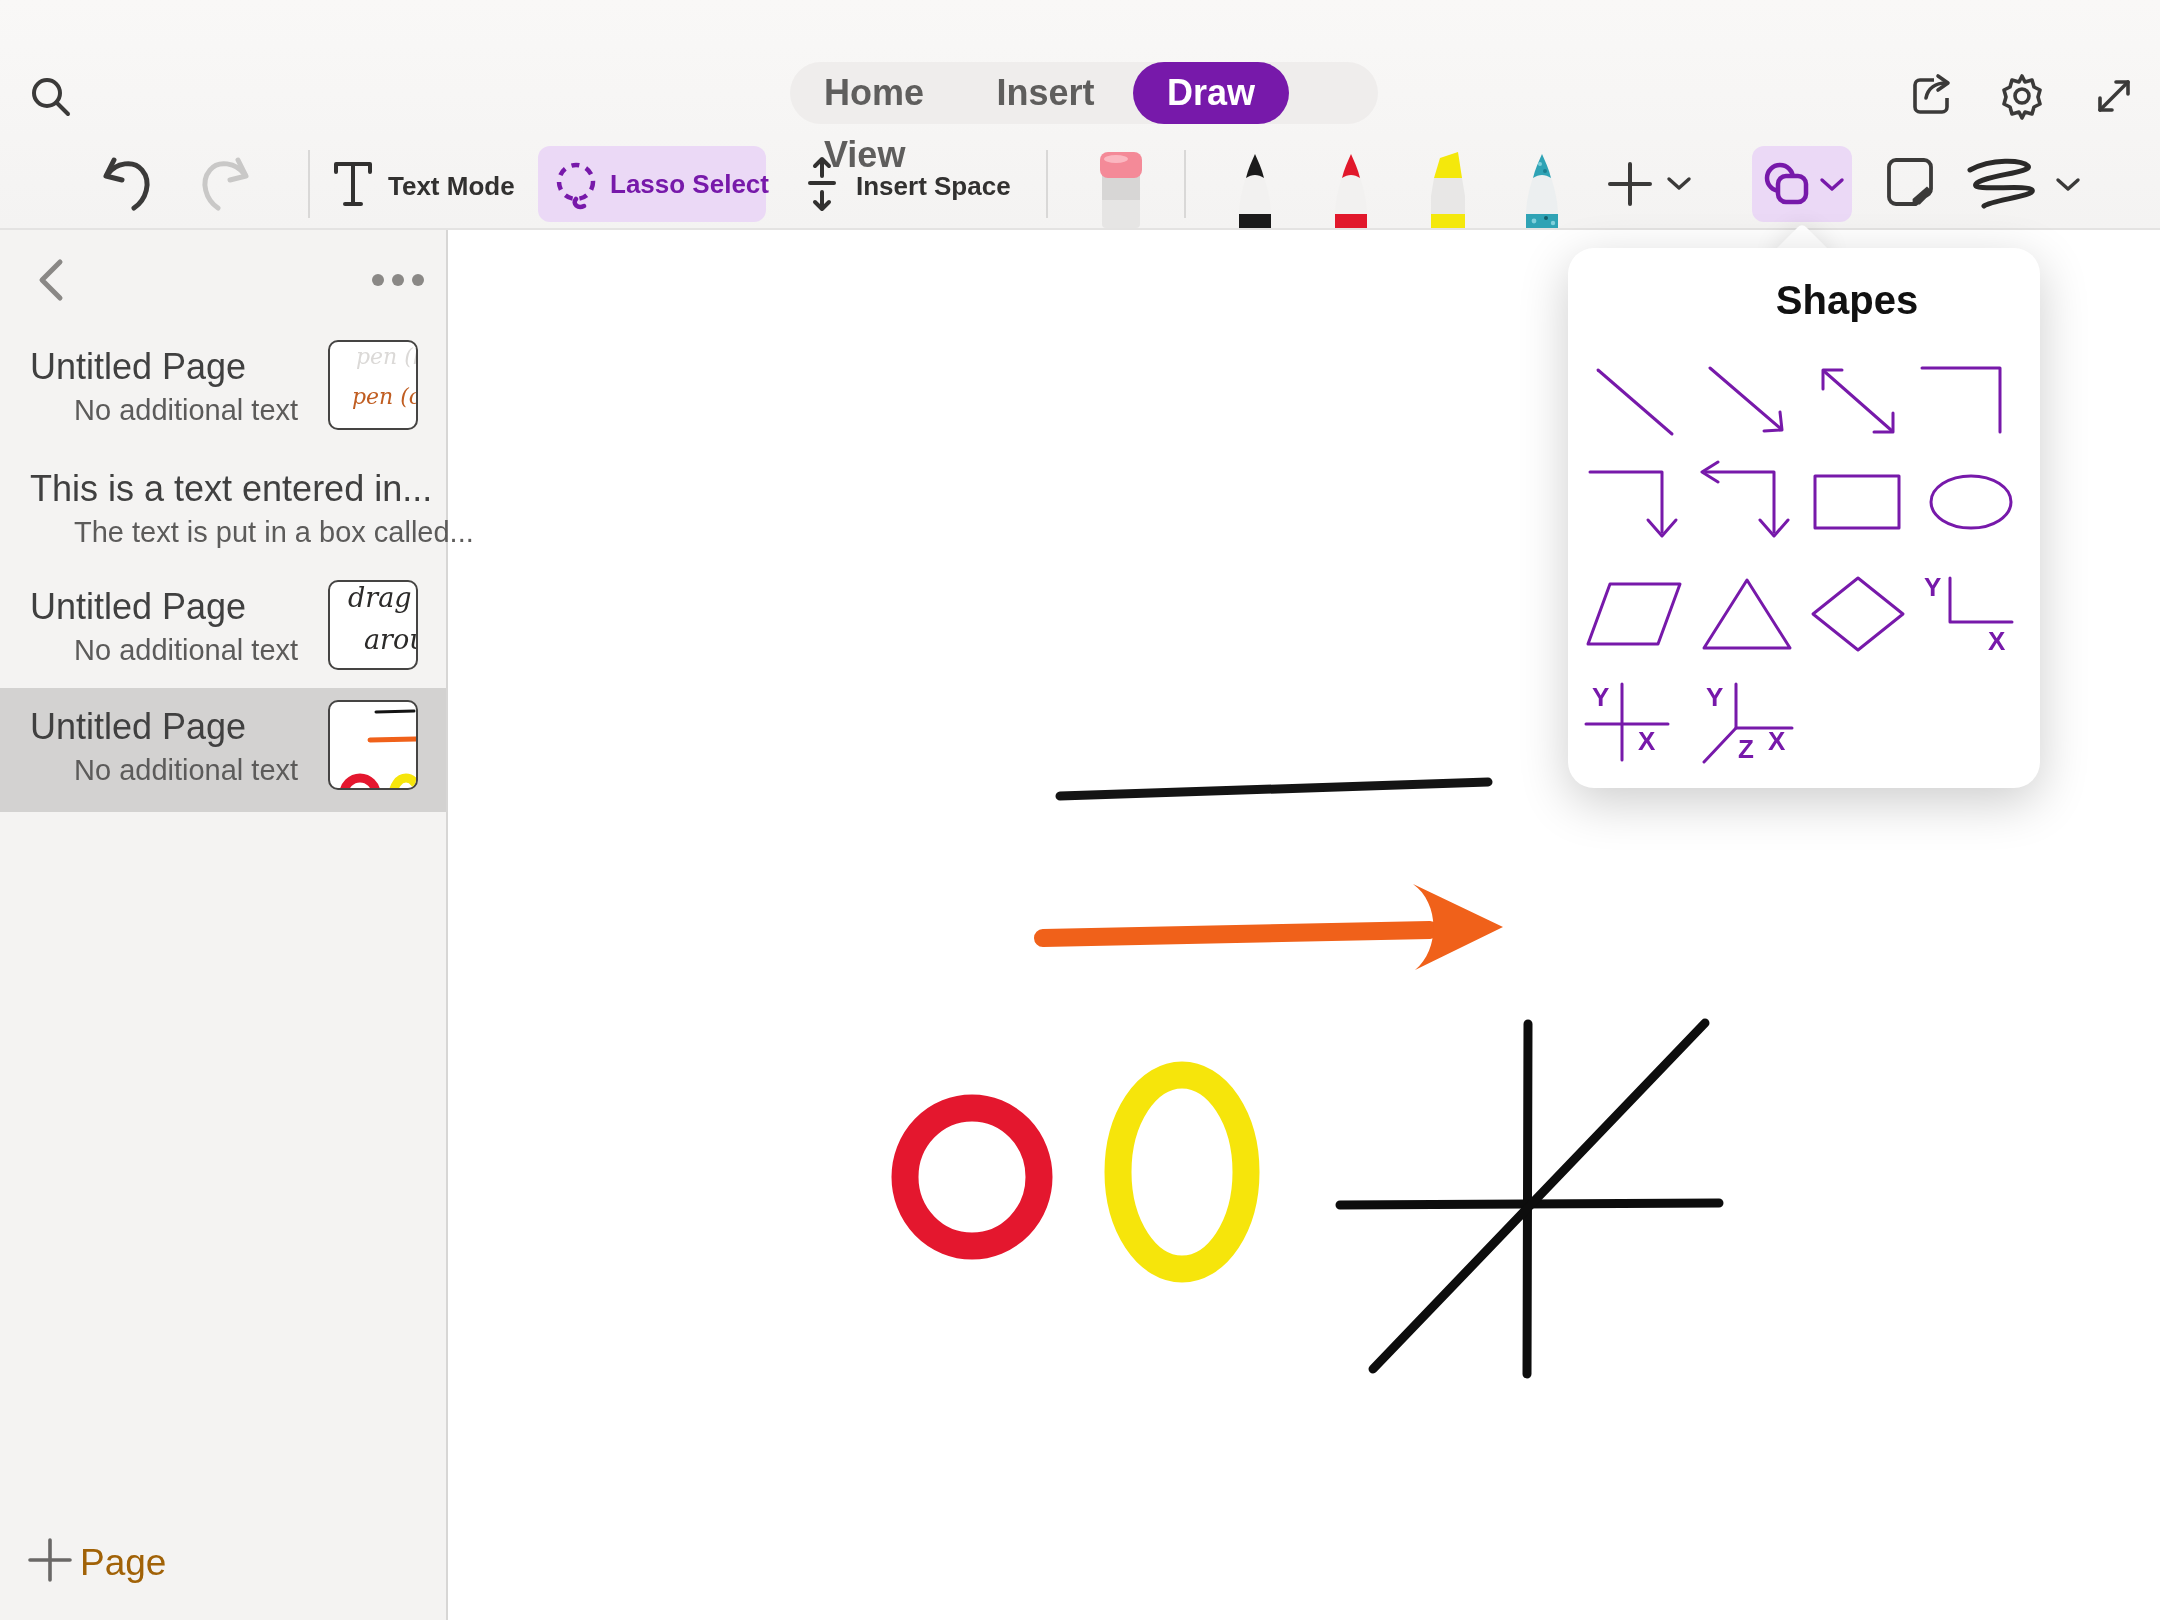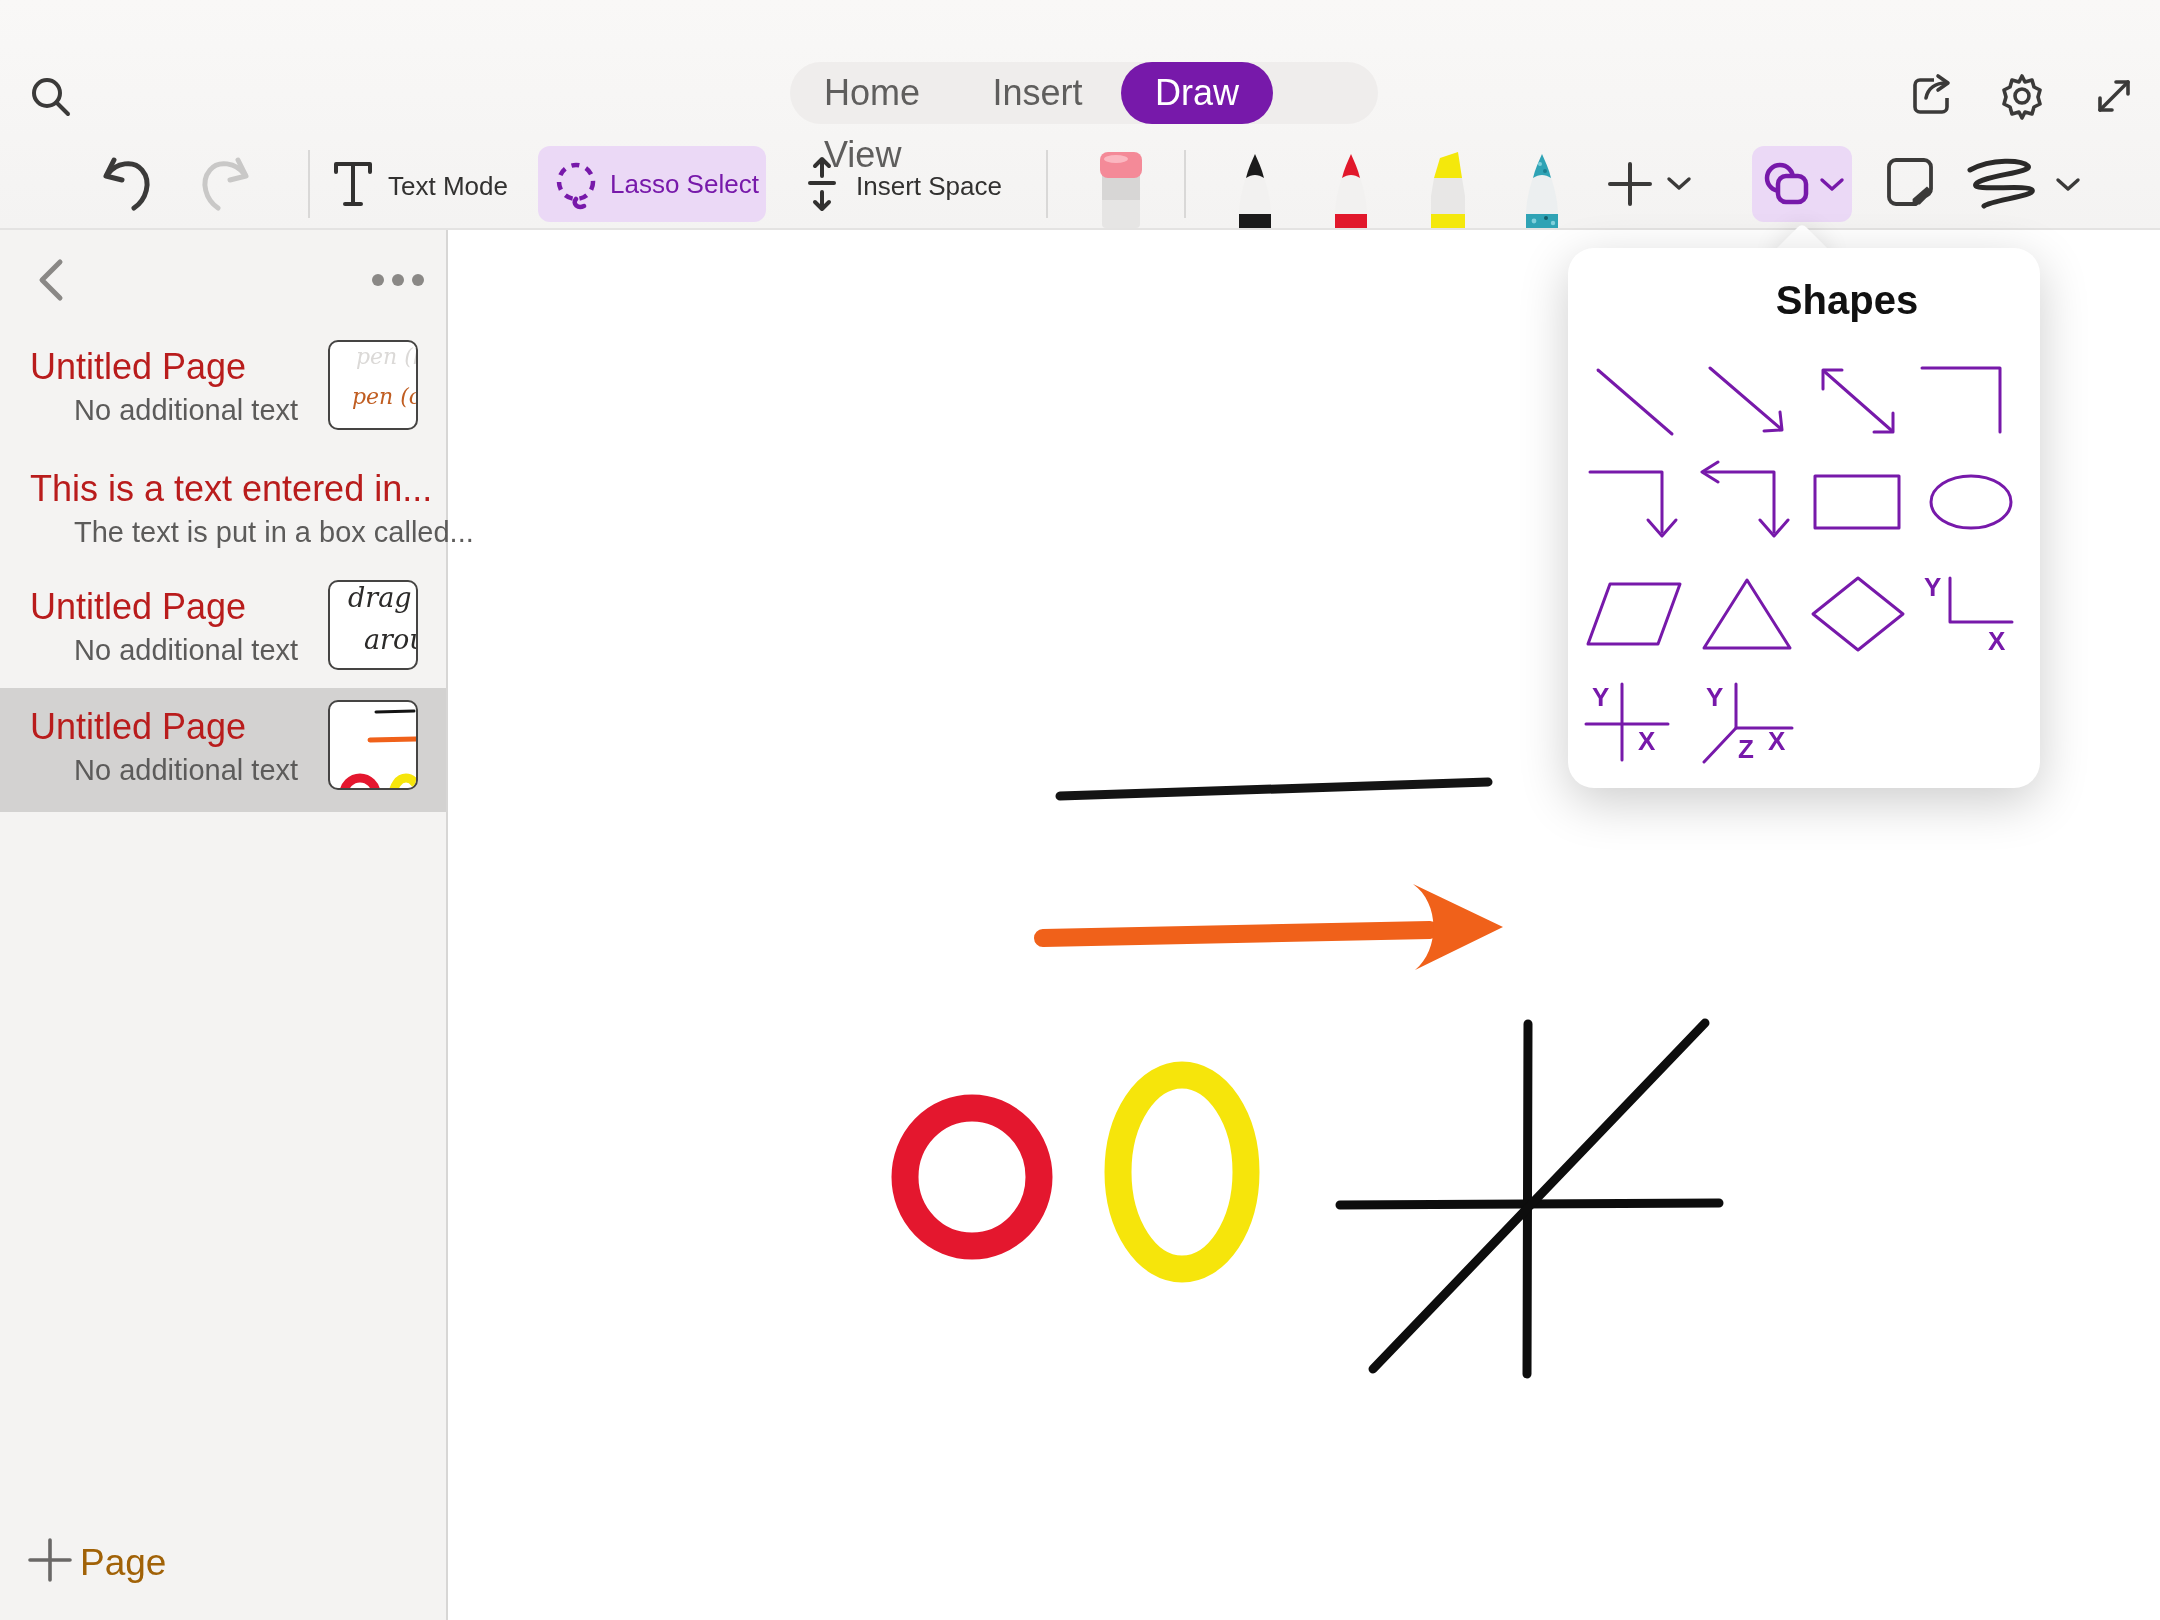--- a/index.html
+++ b/index.html
@@ -2,31 +2,31 @@
 <html><head>
 <meta charset="utf-8">
 <style>
   html,body{margin:0;padding:0;background:#e9e8e7;}
   #app{position:relative;width:2160px;height:1620px;overflow:hidden;
        font-family:"Liberation Sans","DejaVu Sans",sans-serif;
        background:#ffffff;-webkit-font-smoothing:antialiased;}
   .abs{position:absolute;}
   
   #chrome{left:0;top:0;width:2160px;height:228px;background:linear-gradient(#f9f8f7,#f4f3f2);
-          border-bottom:2px solid #e4e3e2;z-index:3;}
+          border-bottom:2px solid #e4e3e2;z-index:3;font-weight:bold;}
   #tabbar{left:790px;top:62px;width:588px;height:62px;border-radius:31px;background:#efedec;}
   .tab{height:62px;line-height:62px;font-size:36px;color:#5f5e5d;padding:0 34px;border-radius:31px;
        display:inline-block;vertical-align:top;cursor:default;}
   .tab.active{background:#7719AA;color:#ffffff;}
   .tool-label{font-size:26px;color:#323130;line-height:80px;white-space:nowrap;}
   .pill{background:#EBD9F6;border-radius:12px;}
   .vdiv{width:2px;background:#d9d8d7;}
   
   #sidebar{left:0;top:228px;width:446px;height:1392px;background:#f4f3f2;border-right:2px solid #d7d6d5;z-index:2;}
-  .side-title{font-size:36px;color:#b91c1c;font-weight:500;}
+  .side-title{font-size:36px;color:#404040;font-weight:500;}
   .side-sub{font-size:29px;color:#5c5b5a;margin-left:44px;}
   .thumb{background:#ffffff;border:2px solid #454443;border-radius:10px;overflow:hidden;}
   .sel{background:#d3d2d1;}
   
   #popup{left:1568px;top:248px;width:472px;height:540px;background:#ffffff;border-radius:26px;
          box-shadow:0 14px 50px rgba(0,0,0,0.20);z-index:5;}
   #popup-caret{left:1780px;top:232px;width:44px;height:44px;background:#ffffff;transform:rotate(45deg);
                border-radius:6px;z-index:4;box-shadow:0 0 24px rgba(0,0,0,0.10);}
   .shape-cell{width:110px;height:92px;}
   .shape-cell svg{width:110px;height:92px;}

